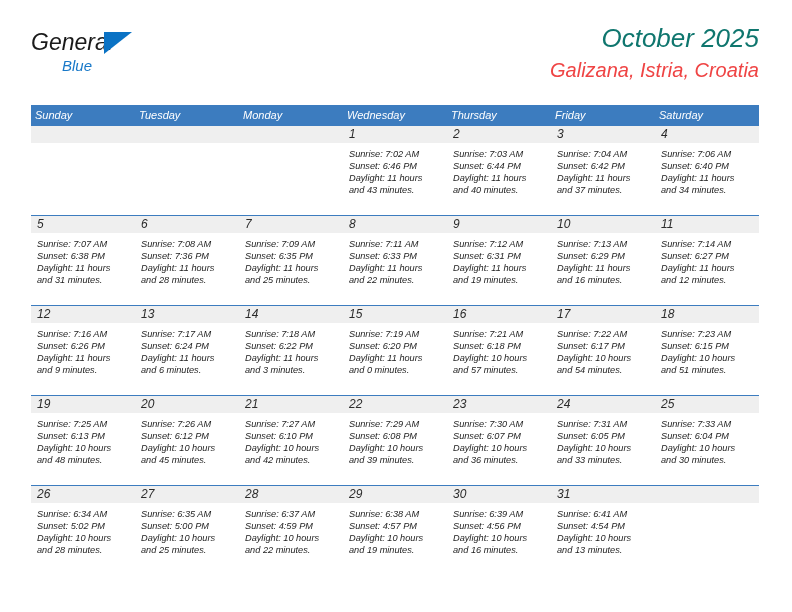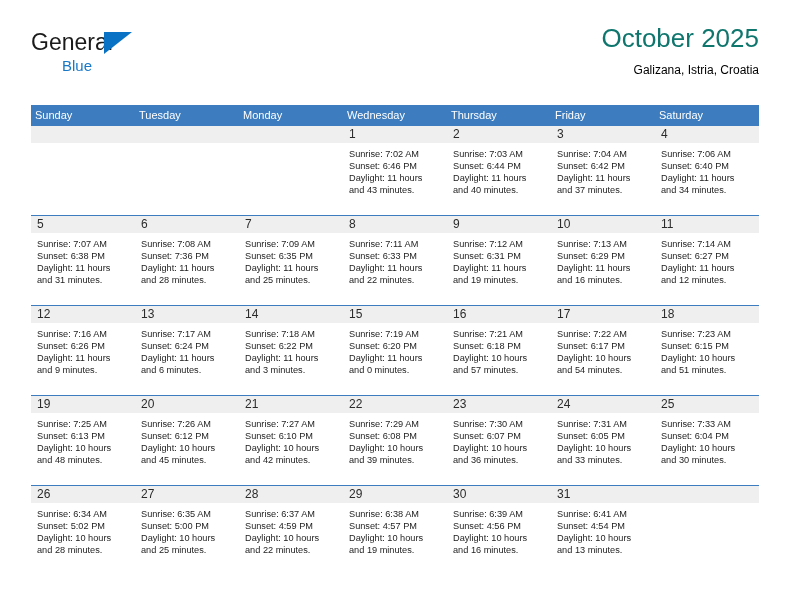--- a/index.html
+++ b/index.html
@@ -13,20 +13,21 @@
     font-family: "Liberation Sans", sans-serif;
     -webkit-font-smoothing: antialiased;
     overflow: hidden;
   }
 
   .page {
     position: relative;
     width: 792px;
     height: 572px;
     box-sizing: border-box;
+    font-style: italic;
   }
 
   
   .masthead {
     position: absolute;
     left: 31px;
     top: 22px;
     right: 33px;
     height: 72px;
   }
@@ -73,22 +74,22 @@
     top: 0;
     text-align: right;
   }
   .cal-title {
     font-size: 26px;
     color: #0f766e;
     line-height: 32px;
     white-space: nowrap;
   }
   .cal-subtitle {
-    font-size: 12px;
-    color: #000000;
+    font-size: 20px;
+    color: #ef4444;
     line-height: 20px;
     margin-top: 6px;
     white-space: nowrap;
   }
 
   
   .calendar {
     position: absolute;
     left: 31px;
     top: 105px;

